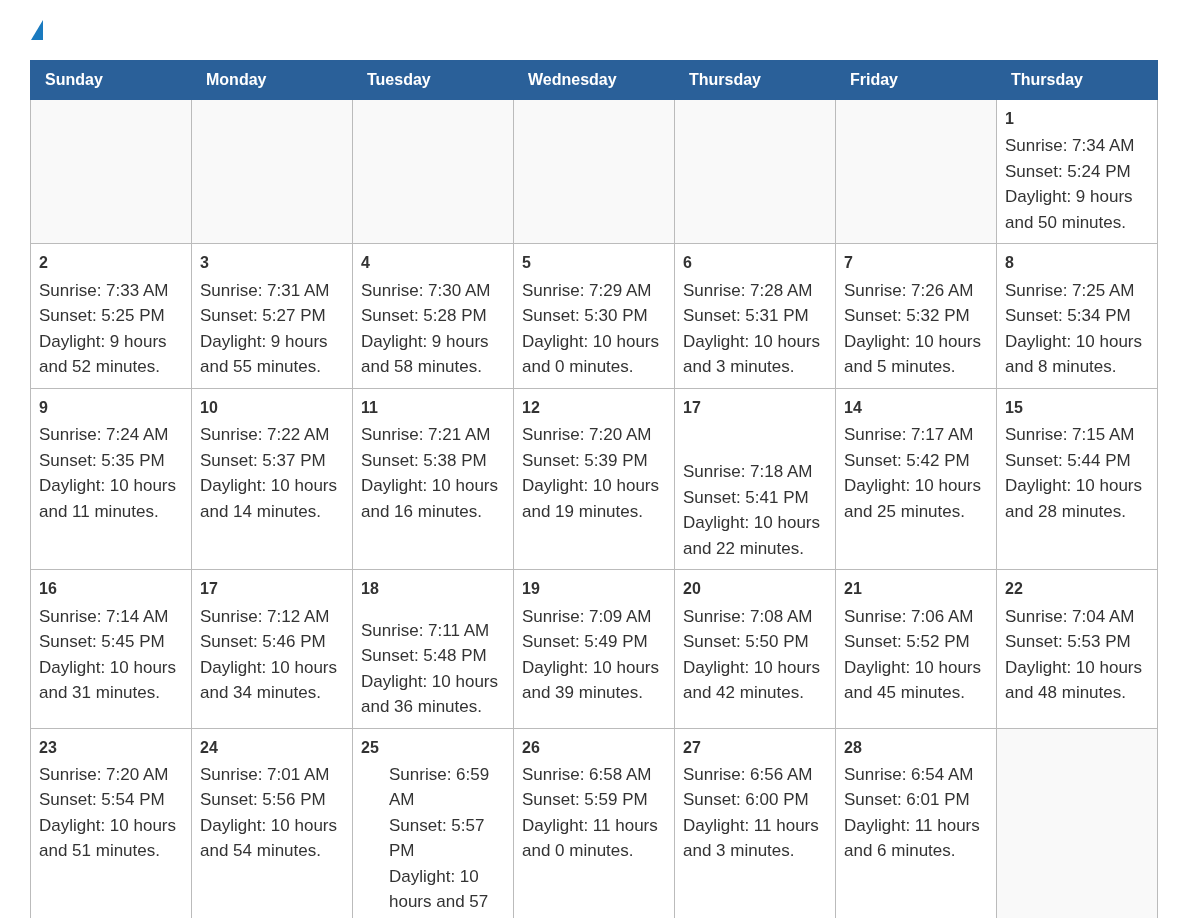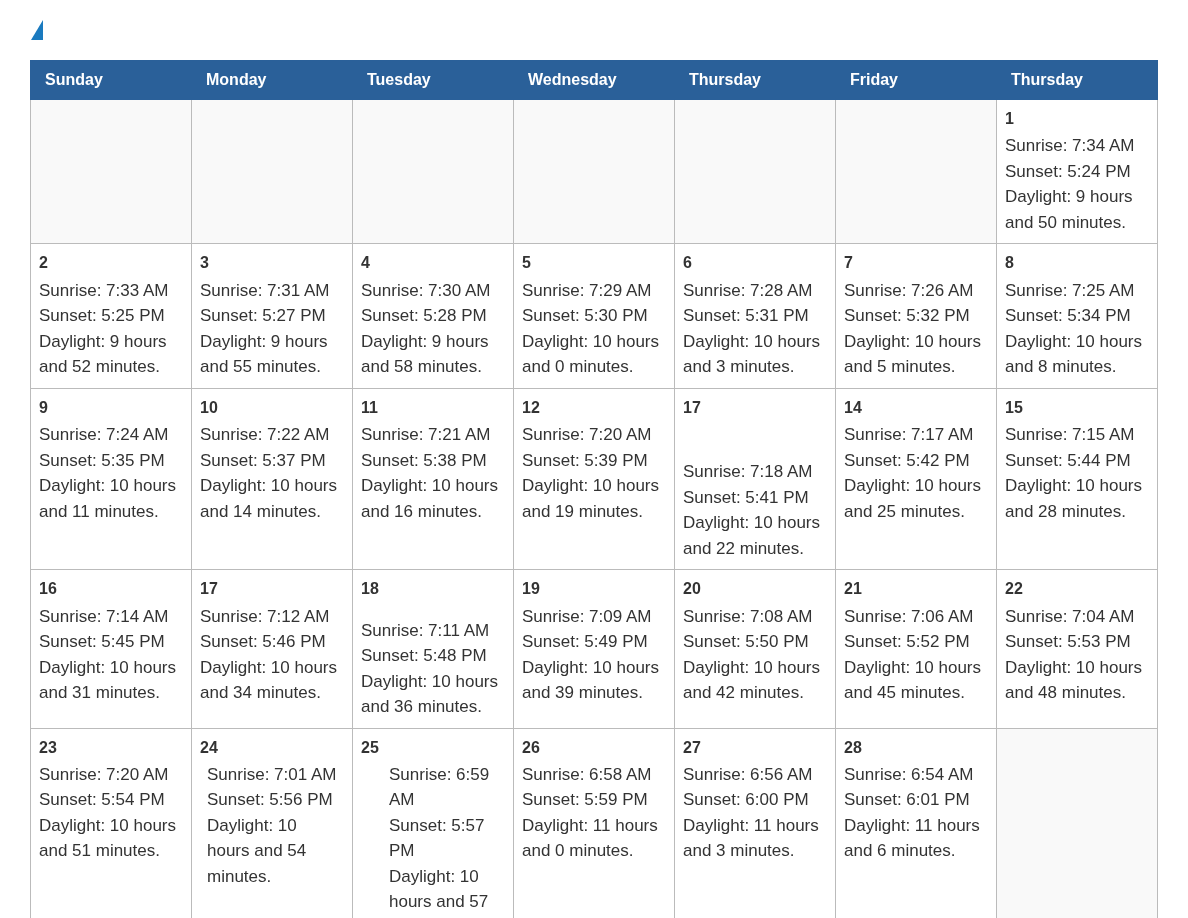--- a/index.html
+++ b/index.html
@@ -277,21 +277,21 @@
       </tr>
       <tr>
         <td>
           <span class="day-number">23</span>
           <div class="day-info" style="white-space: pre-line;">Sunrise: 7:20 AM
 Sunset: 5:54 PM
 Daylight: 10 hours and 51 minutes.</div>
         </td>
         <td>
           <span class="day-number">24</span>
-          <div class="day-info" style="white-space: pre-line; margin-left: 7px;">Sunrise: 7:01 AM
+          <div class="day-info" style="white-space: pre-line;">Sunrise: 7:01 AM
 Sunset: 5:56 PM
 Daylight: 10 hours and 54 minutes.</div>
         </td>
         <td>
           <span class="day-number">25</span>
           <div class="day-info" style="white-space: pre-line; margin-left: 28px;">Sunrise: 6:59 AM
 Sunset: 5:57 PM
 Daylight: 10 hours and 57 minutes.</div>
         </td>
         <td>

